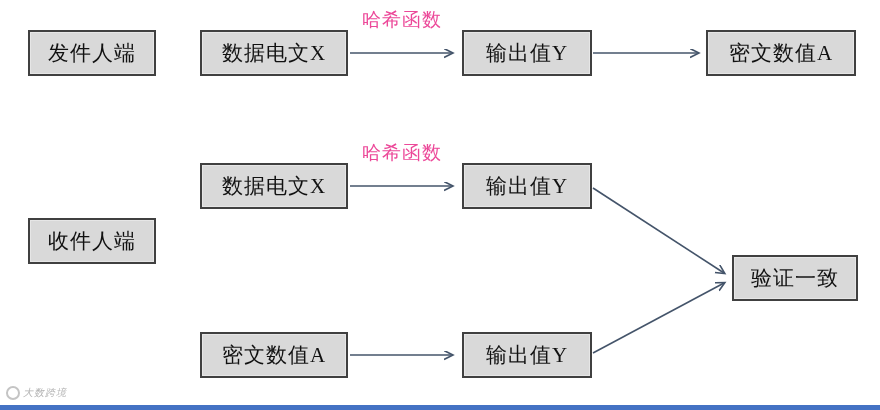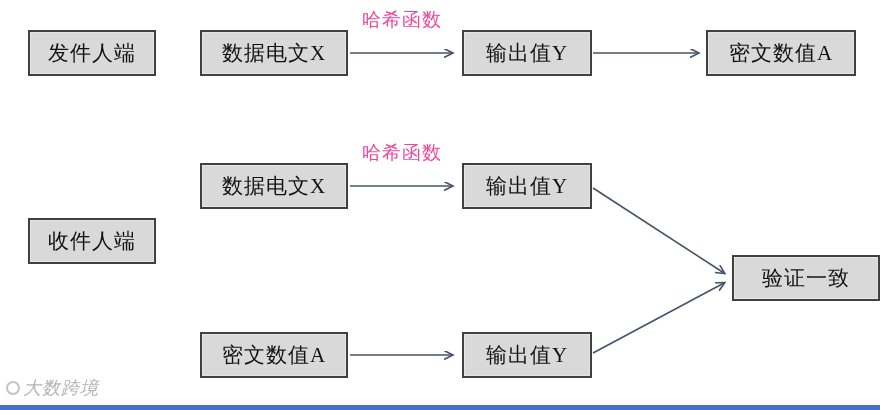--- a/index.html
+++ b/index.html
@@ -28,21 +28,21 @@
     font-size:19px;
     text-align:center;
     letter-spacing:1px;
   }
   .watermark{
     position:absolute;
     left:6px;bottom:10px;
     display:flex;align-items:center;gap:3px;
     color:#b3b3b3;
     font-family:"Liberation Sans", sans-serif;
-    font-size:18px;
+    font-size:10px;
     font-style:italic;
     letter-spacing:1px;
   }
   .wm-ring{
     width:14px;height:14px;border-radius:50%;
     border:2px solid #c4c4c4;
     box-sizing:border-box;
   }
   .bottom-bar{
     position:absolute;
@@ -78,21 +78,21 @@
 
   <div class="box" style="left:200px;top:163px;width:148px;height:46px;">数据电文X</div>
   <div class="box" style="left:462px;top:163px;width:130px;height:46px;">输出值Y</div>
   <div class="edge-label" style="left:352px;top:140px;width:100px;">哈希函数</div>
 
   <div class="box" style="left:28px;top:218px;width:128px;height:46px;">收件人端</div>
 
   <div class="box" style="left:200px;top:332px;width:148px;height:46px;">密文数值A</div>
   <div class="box" style="left:462px;top:332px;width:130px;height:46px;">输出值Y</div>
 
-  <div class="box" style="left:732px;top:255px;width:148px;height:46px;">验证一致</div>
+  <div class="box" style="left:732px;top:255px;width:126px;height:46px;">验证一致</div>
 
   <div class="watermark">
     <span class="wm-ring"></span>
     <span>大数跨境</span>
   </div>
 
   <div class="bottom-bar"></div>
 
 </div>
 

